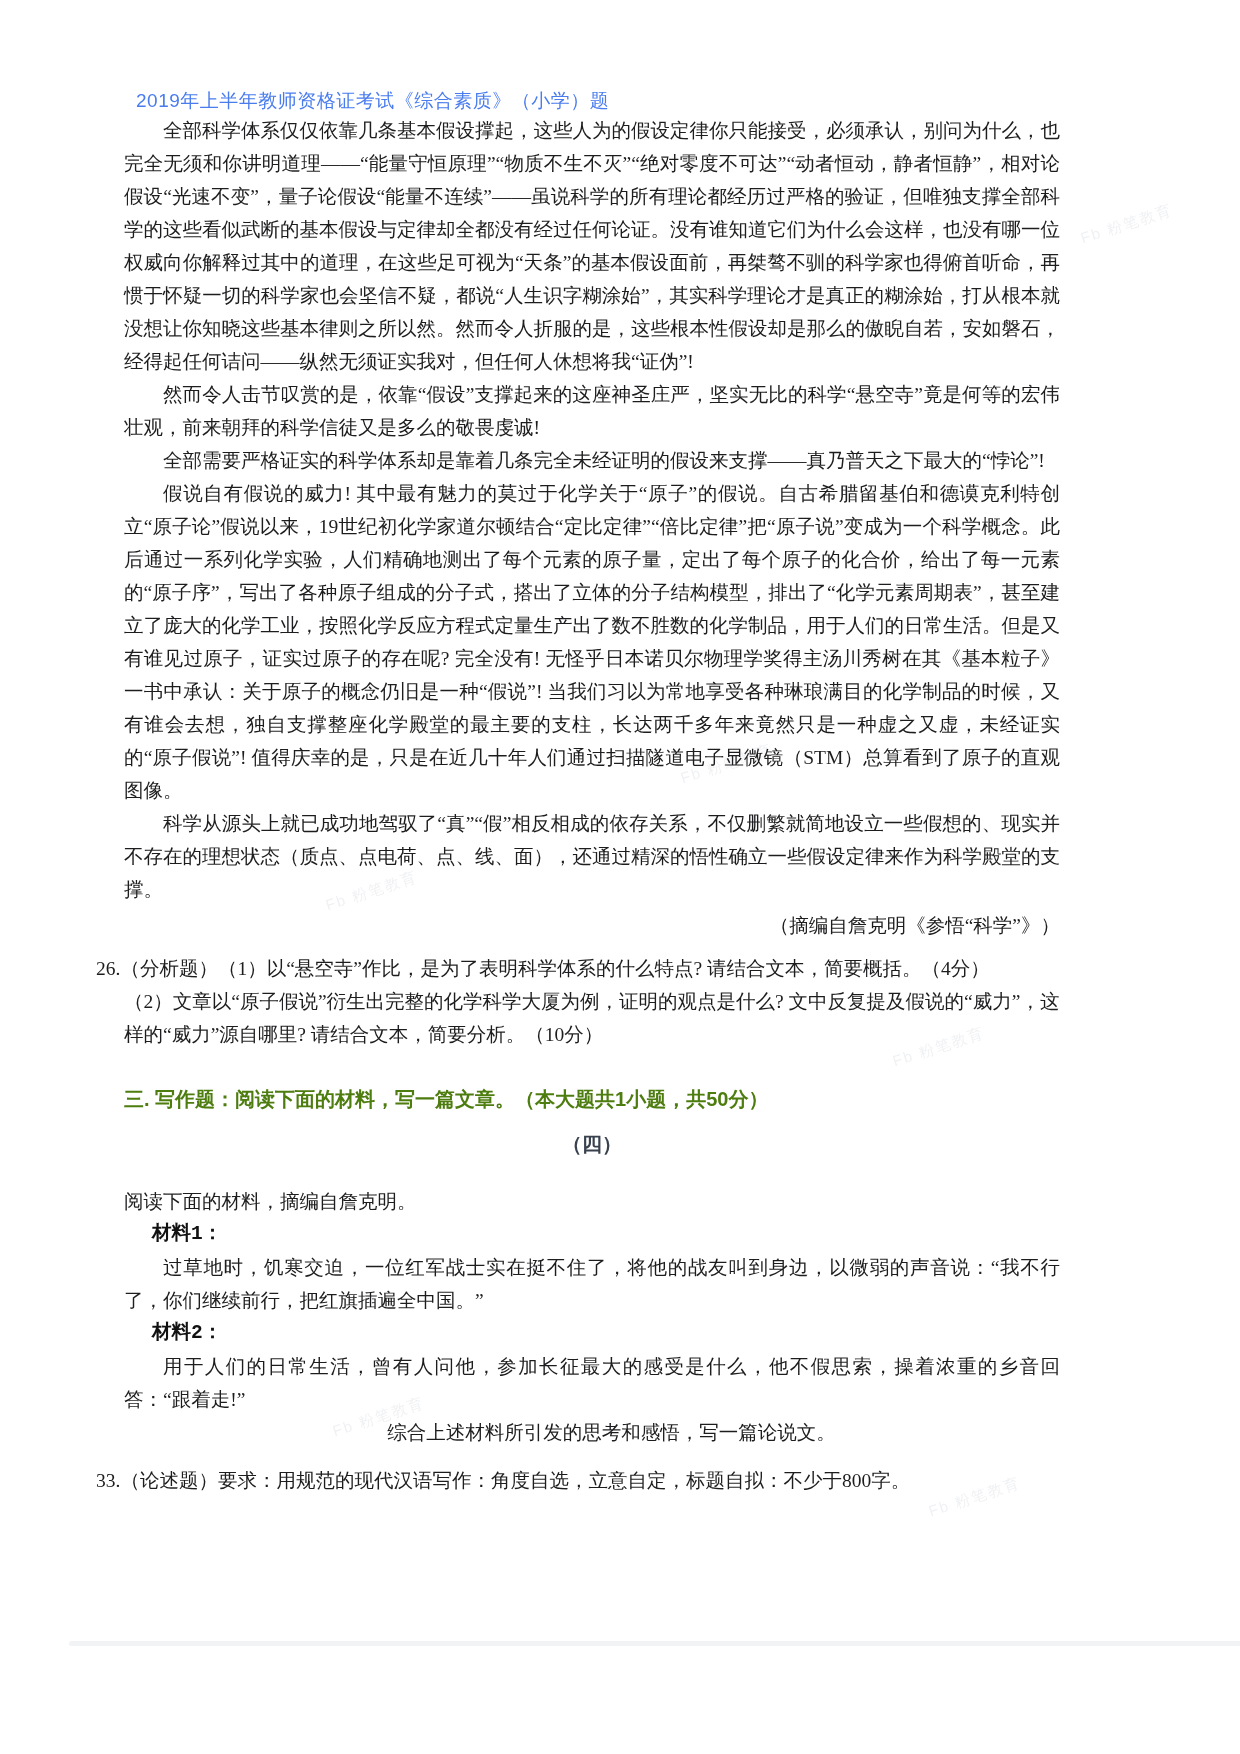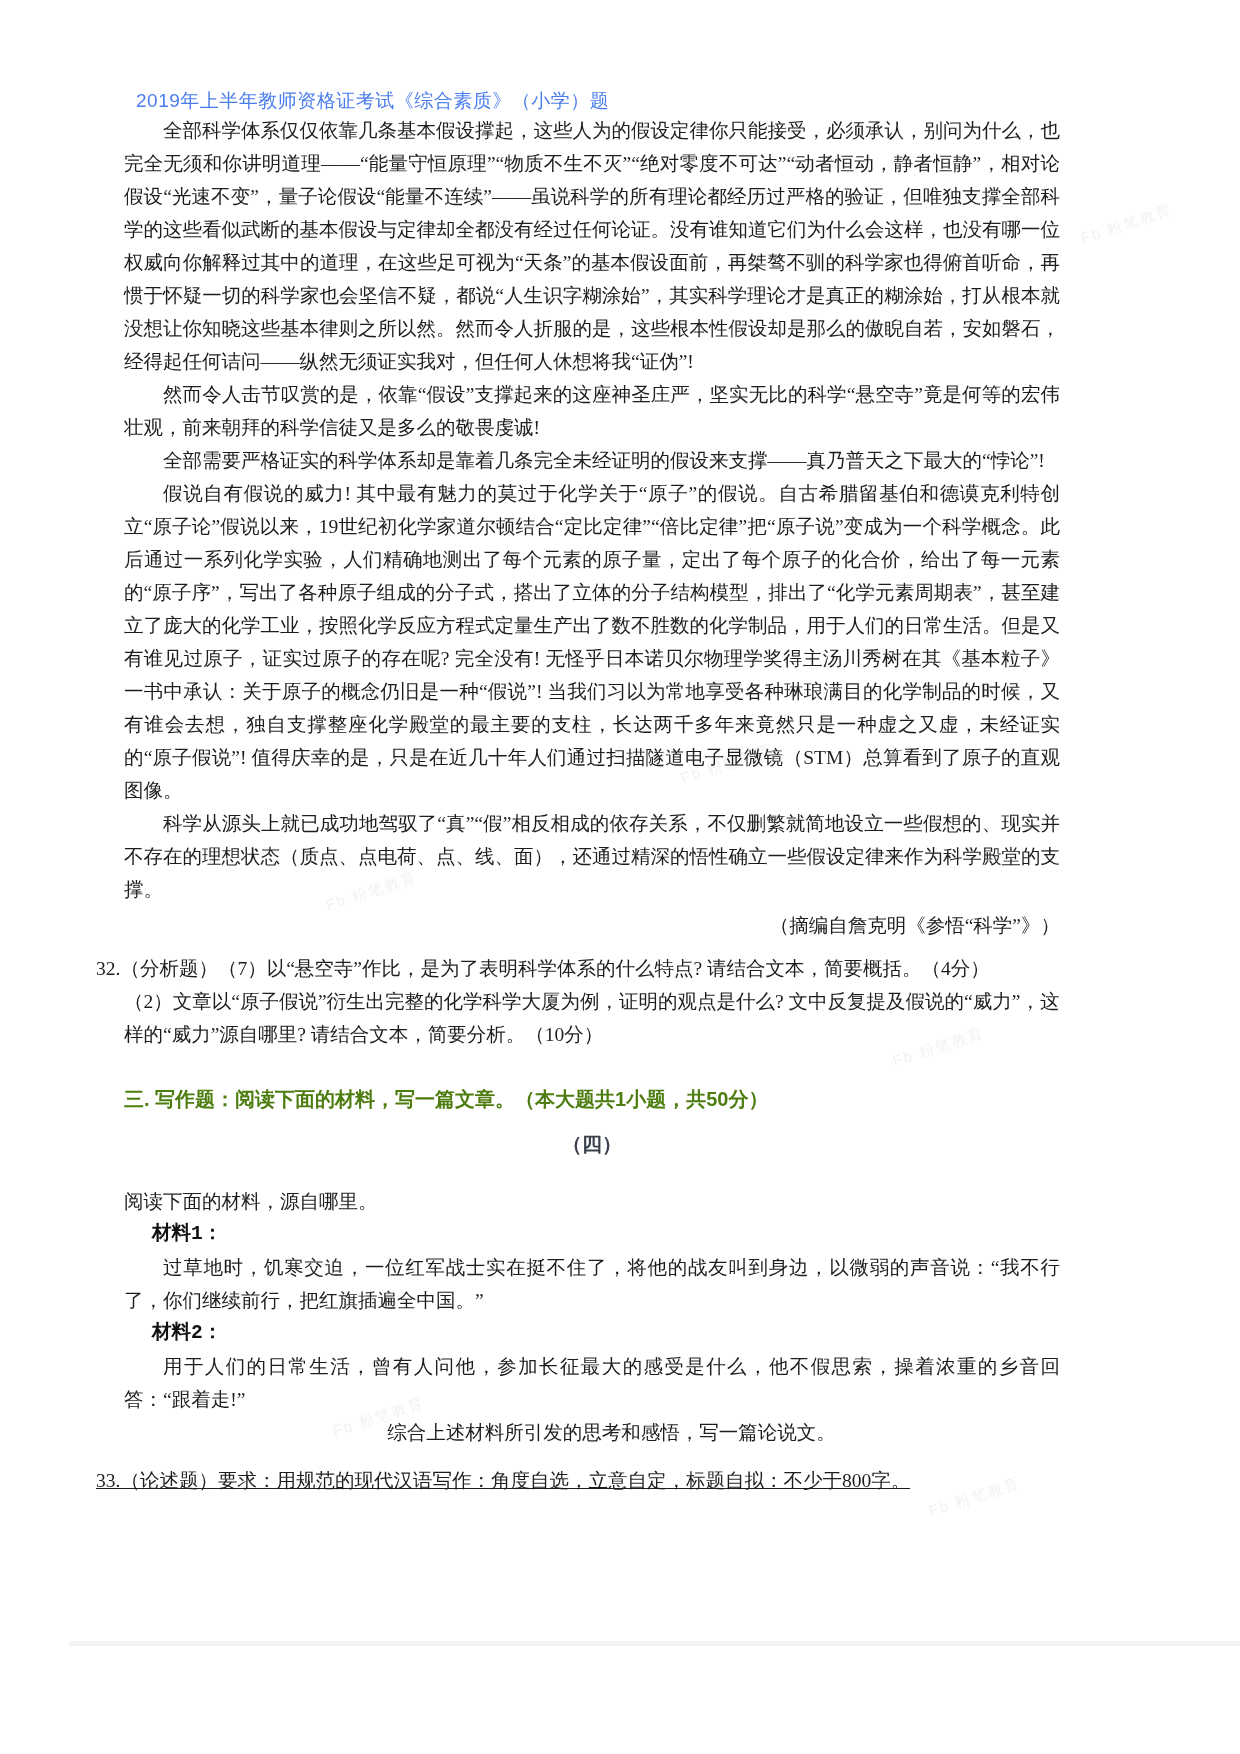--- a/index.html
+++ b/index.html
@@ -35,21 +35,21 @@
     font-family:"Liberation Sans","DejaVu Sans",sans-serif;
     font-weight:700; font-size:20px; color:#39414e;
   }
   .essay-intro { margin-top:24px; }
   .material-label {
     font-family:Liberation Mono, monospace;
     font-weight:700; color:#111; text-indent:28px;
   }
   .material-text { margin:0; text-indent:2em; text-align:justify; }
   .task-line { margin:0; text-indent:2em;text-align:center; }
-  .q33 { margin-left:-28px; margin-top:15px;text-decoration:underline; }
+  .q33 { margin-left:-28px; margin-top:15px; }
   .bottom-divider {
     position:absolute; left:30px; right:30px; top:1641px; height:5px;
     background:#f2f3f5; border-radius:3px;
   }
   .wm {
     position:absolute; font-family:"Liberation Sans","DejaVu Sans",sans-serif;
     font-size:15px; color:#8a94a6; opacity:0.13; letter-spacing:2px;
     transform:rotate(-18deg); white-space:nowrap; pointer-events:none;
   }
 </style>
@@ -73,29 +73,29 @@
       <p>全部科学体系仅仅依靠几条基本假设撑起，这些人为的假设定律你只能接受，必须承认，别问为什么，也完全无须和你讲明道理——“能量守恒原理”“物质不生不灭”“绝对零度不可达”“动者恒动，静者恒静”，相对论假设“光速不变”，量子论假设“能量不连续”——虽说科学的所有理论都经历过严格的验证，但唯独支撑全部科学的这些看似武断的基本假设与定律却全都没有经过任何论证。没有谁知道它们为什么会这样，也没有哪一位权威向你解释过其中的道理，在这些足可视为“天条”的基本假设面前，再桀骜不驯的科学家也得俯首听命，再惯于怀疑一切的科学家也会坚信不疑，都说“人生识字糊涂始”，其实科学理论才是真正的糊涂始，打从根本就没想让你知晓这些基本律则之所以然。然而令人折服的是，这些根本性假设却是那么的傲睨自若，安如磐石，经得起任何诘问——纵然无须证实我对，但任何人休想将我“证伪”!</p>
       <p>然而令人击节叹赏的是，依靠“假设”支撑起来的这座神圣庄严，坚实无比的科学“悬空寺”竟是何等的宏伟壮观，前来朝拜的科学信徒又是多么的敬畏虔诚!</p>
       <p>全部需要严格证实的科学体系却是靠着几条完全未经证明的假设来支撑——真乃普天之下最大的“悖论”!</p>
       <p>假说自有假说的威力! 其中最有魅力的莫过于化学关于“原子”的假说。自古希腊留基伯和德谟克利特创立“原子论”假说以来，19世纪初化学家道尔顿结合“定比定律”“倍比定律”把“原子说”变成为一个科学概念。此后通过一系列化学实验，人们精确地测出了每个元素的原子量，定出了每个原子的化合价，给出了每一元素的“原子序”，写出了各种原子组成的分子式，搭出了立体的分子结构模型，排出了“化学元素周期表”，甚至建立了庞大的化学工业，按照化学反应方程式定量生产出了数不胜数的化学制品，用于人们的日常生活。但是又有谁见过原子，证实过原子的存在呢? 完全没有! 无怪乎日本诺贝尔物理学奖得主汤川秀树在其《基本粒子》一书中承认：关于原子的概念仍旧是一种“假说”! 当我们习以为常地享受各种琳琅满目的化学制品的时候，又有谁会去想，独自支撑整座化学殿堂的最主要的支柱，长达两千多年来竟然只是一种虚之又虚，未经证实的“原子假说”! 值得庆幸的是，只是在近几十年人们通过扫描隧道电子显微镜（STM）总算看到了原子的直观图像。</p>
       <p>科学从源头上就已成功地驾驭了“真”“假”相反相成的依存关系，不仅删繁就简地设立一些假想的、现实并不存在的理想状态（质点、点电荷、点、线、面），还通过精深的悟性确立一些假设定律来作为科学殿堂的支撑。</p>
     </div>
 
     <div class="attribution">（摘编自詹克明《参悟“科学”》）</div>
 
     <div class="question">
-      <p class="q-first">32.（分析题）（7）以“悬空寺”作比，是为了表明科学体系的什么特点? 请结合文本，简要概括。（4分）</p>
+      <p class="q-first">26.（分析题）（1）以“悬空寺”作比，是为了表明科学体系的什么特点? 请结合文本，简要概括。（4分）</p>
       <p class="q-cont">（2）文章以“原子假说”衍生出完整的化学科学大厦为例，证明的观点是什么? 文中反复提及假说的“威力”，这样的“威力”源自哪里? 请结合文本，简要分析。（10分）</p>
     </div>
 
     <div class="section-heading">三. 写作题：阅读下面的材料，写一篇文章。（本大题共1小题，共50分）</div>
 
     <div class="subsection">（四）</div>
 
-    <p class="essay-intro" style="margin:24px 0 0 0;">阅读下面的材料，源自哪里。</p>
+    <p class="essay-intro" style="margin:24px 0 0 0;">阅读下面的材料，摘编自詹克明。</p>
 
     <p class="material-label" style="margin:0;">材料1：</p>
     <p class="material-text">过草地时，饥寒交迫，一位红军战士实在挺不住了，将他的战友叫到身边，以微弱的声音说：“我不行了，你们继续前行，把红旗插遍全中国。”</p>
 
     <p class="material-label" style="margin:0;">材料2：</p>
     <p class="material-text">用于人们的日常生活，曾有人问他，参加长征最大的感受是什么，他不假思索，操着浓重的乡音回答：“跟着走!”</p>
 
     <p class="task-line">综合上述材料所引发的思考和感悟，写一篇论说文。</p>
 
     <div class="q33">33.（论述题）要求：用规范的现代汉语写作：角度自选，立意自定，标题自拟：不少于800字。</div>

